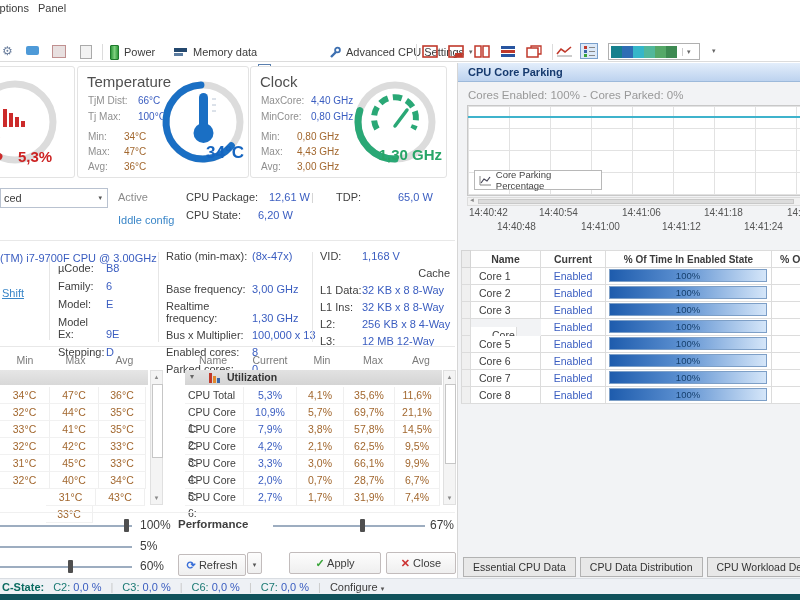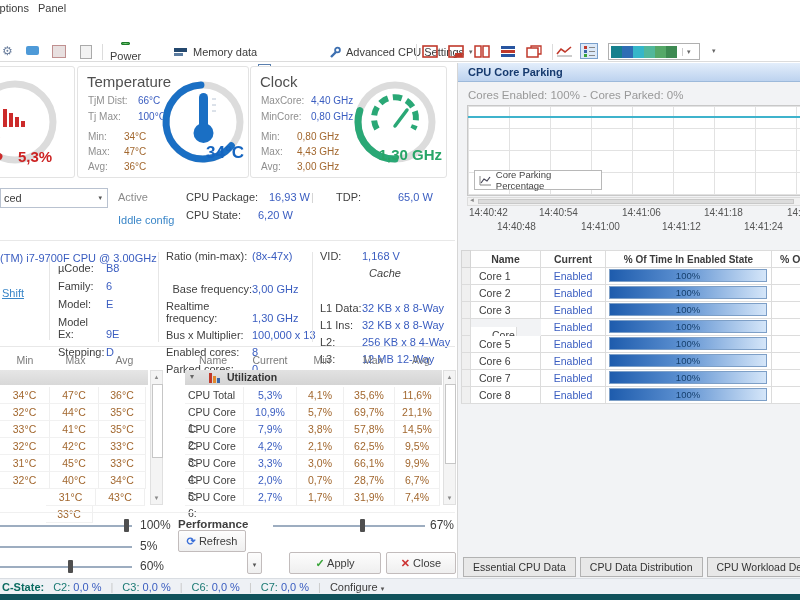--- a/index.html
+++ b/index.html
@@ -41,21 +41,21 @@
     <span class="abs" style="left:-9px;top:2px;">Options</span>
     <span class="abs" style="left:38px;top:2px;">Panel</span>
   </div>
 
   <div class="abs" style="left:0;top:41px;width:800px;height:21px;display:flex;align-items:center;border-bottom:1px solid #dcdcdc;box-sizing:border-box;">
     <span class="abs" style="left:2px;top:3px;font-size:12px;color:#6b7f9e;">⚙</span>
     <span class="abs" style="left:26px;top:5px;width:13px;height:9px;background:#4e9ad8;border-radius:2px;"></span>
     <span class="abs" style="left:52px;top:4px;width:12px;height:11px;background:#e8e0e0;border:1px solid #c09090;"></span>
     <span class="abs" style="left:80px;top:4px;width:10px;height:12px;background:#f2f2f2;border:1px solid #aaa;"></span>
     <span class="abs tsep" style="left:98px;top:3px;"></span>
-    <span class="abs tbtn" style="left:104px;top:1px;flex-direction:column;">
+    <span class="abs tbtn" style="left:104px;top:1px;">
       <span style="width:7px;height:13px;background:linear-gradient(90deg,#2f9a3c,#7fd07f,#2f9a3c);border:1px solid #1f7a2c;border-radius:1px;display:inline-block;"></span>
       <span>Power</span>
     </span>
     <span class="abs tbtn" style="left:168px;top:1px;">
       <svg width="14" height="12">
           <rect x="0" y="2" width="13" height="4" fill="#24486e"></rect>
           <rect x="0" y="7" width="9" height="3" fill="#5b7ca0"></rect>
         </svg>
       <span>Memory data</span>
     </span>
@@ -179,21 +179,21 @@
     <div class="abs" style="right:4px;bottom:14px;font-size:15px;font-weight:bold;color:#27a567;">1,30 GHz</div>
   </div>
 
   <div class="abs" style="left:0;top:188px;width:108px;height:20px;border:1px solid #b9c2d0;background:#fff;box-sizing:border-box;line-height:18px;">
     <span style="padding-left:3px;">ced</span>
     <span class="abs" style="right:5px;top:0;font-size:7px;color:#555;">▾</span>
   </div>
   <span class="abs" style="left:118px;top:191px;color:#8a8a8a;">Active</span>
   <span class="abs" style="left:118px;top:214px;color:#3a86c8;">Iddle config</span>
   <span class="abs dk" style="left:186px;top:191px;">CPU Package:</span>
-  <span class="abs bl" style="left:269px;top:191px;">16,93 W</span>
+  <span class="abs bl" style="left:269px;top:191px;">12,61 W</span>
   <span class="abs dk" style="left:186px;top:209px;">CPU State:</span>
   <span class="abs bl" style="left:258px;top:209px;">6,20 W</span>
   <span class="abs" style="left:311px;top:191px;color:#d0d0d0;">|</span>
   <span class="abs dk" style="left:336px;top:191px;">TDP:</span>
   <span class="abs bl" style="left:398px;top:191px;">65,0 W</span>
 
   <div class="hline" style="left:0;top:240px;width:455px;"></div>
 
   <span class="abs bl" style="left:0;top:252px;">(TM) i7-9700F CPU @ 3.00GHz</span>
   <span class="abs" style="left:2px;top:287px;color:#3a86c8;text-decoration:underline;">Shift</span>
@@ -201,30 +201,30 @@
   <div class="abs" style="left:58px;top:262px;">
     <div style="margin-bottom:6px;"><span class="dk" style="display:inline-block;width:48px;">µCode:</span><span class="bl">B8</span></div>
     <div style="margin-bottom:6px;"><span class="dk" style="display:inline-block;width:48px;">Family:</span><span class="bl">6</span></div>
     <div style="margin-bottom:6px;"><span class="dk" style="display:inline-block;width:48px;">Model:</span><span class="bl">E</span></div>
     <div style="margin-bottom:6px;"><span class="dk" style="display:inline-block;width:48px;">Model Ex:</span><span class="bl">9E</span></div>
     <div><span class="dk" style="display:inline-block;width:48px;">Stepping:</span><span class="bl">D</span></div>
   </div>
   <div class="vline" style="left:158px;top:252px;height:90px;"></div>
   <div class="abs" style="left:166px;top:250px;">
     <div style="margin-bottom:21px;"><span class="dk" style="display:inline-block;width:86px;">Ratio (min-max):</span><span class="bl">(8x-47x)</span></div>
-    <div style="margin-bottom:5px;"><span class="dk" style="display:inline-block;width:86px;text-align:right;">Base frequency:</span><span class="bl">3,00 GHz</span></div>
+    <div style="margin-bottom:5px;"><span class="dk" style="display:inline-block;width:86px;">Base frequency:</span><span class="bl">3,00 GHz</span></div>
     <div style="margin-bottom:5px;"><span class="dk" style="display:inline-block;width:86px;">Realtime frequency:</span><span class="bl">1,30 GHz</span></div>
     <div style="margin-bottom:5px;"><span class="dk" style="display:inline-block;width:86px;">Bus x Multiplier:</span><span class="bl">100,000 x 13</span></div>
     <div style="margin-bottom:5px;"><span class="dk" style="display:inline-block;width:86px;">Enabled cores:</span><span class="bl">8</span></div>
     <div><span class="dk" style="display:inline-block;width:86px;">Parked cores:</span><span class="bl">0</span></div>
   </div>
   <div class="vline" style="left:312px;top:252px;height:90px;"></div>
   <div class="abs" style="left:320px;top:250px;">
     <div style="margin-bottom:5px;"><span class="dk" style="display:inline-block;width:42px;">VID:</span><span class="bl">1,168 V</span></div>
-    <div style="margin-bottom:23px;width:130px;text-align:center;font-style:italic;color:#3f3f3f;">Cache</div>
+    <div style="margin-bottom:5px;width:130px;text-align:right;color:#3f3f3f;">Cache</div>
     <div style="margin-bottom:5px;"><span class="dk" style="display:inline-block;width:42px;">L1 Data:</span><span class="bl">32 KB x 8 8-Way</span></div>
     <div style="margin-bottom:5px;"><span class="dk" style="display:inline-block;width:42px;">L1 Ins:</span><span class="bl">32 KB x 8 8-Way</span></div>
     <div style="margin-bottom:5px;"><span class="dk" style="display:inline-block;width:42px;">L2:</span><span class="bl">256 KB x 8 4-Way</span></div>
     <div><span class="dk" style="display:inline-block;width:42px;">L3:</span><span class="bl">12 MB 12-Way</span></div>
   </div>
 
   <div class="hline" style="left:0;top:346px;width:455px;"></div>
 
   <div class="abs" style="left:0;top:352px;width:165px;">
     <span class="abs t105" style="left:0;top:2px;width:50px;text-align:center;color:#7a7a7a;">Min</span>
@@ -282,21 +282,21 @@
   <div class="track" style="left:0;top:546px;width:132px;"></div>
   <span class="abs" style="left:140px;top:539px;font-size:12px;">5%</span>
   <div class="track" style="left:0;top:566px;width:132px;"></div>
   <div class="handle" style="left:68px;top:560px;"></div>
   <span class="abs" style="left:140px;top:559px;font-size:12px;">60%</span>
   <span class="abs" style="left:178px;top:518px;font-weight:bold;color:#3f3f3f;font-size:11.5px;">Performance</span>
   <div class="track" style="left:273px;top:525px;width:152px;"></div>
   <div class="handle" style="left:360px;top:519px;"></div>
   <span class="abs" style="left:430px;top:518px;font-size:12px;">67%</span>
 
-  <div class="btn" style="left:178px;top:530px;width:68px;">
+  <div class="btn" style="left:178px;top:554px;width:68px;">
     <span style="color:#3a6fd8;font-weight:bold;">⟳</span>
     <span>Refresh</span>
   </div>
   <div class="btn" style="left:247px;top:552px;width:15px;"><span style="font-size:7px;color:#555;">▾</span></div>
   <div class="btn" style="left:289px;top:552px;width:92px;">
     <span style="color:#3aa53a;font-weight:bold;">✓</span>
     <span>Apply</span>
   </div>
   <div class="btn" style="left:386px;top:552px;width:70px;">
     <span style="color:#cc3333;font-weight:bold;">✕</span>

